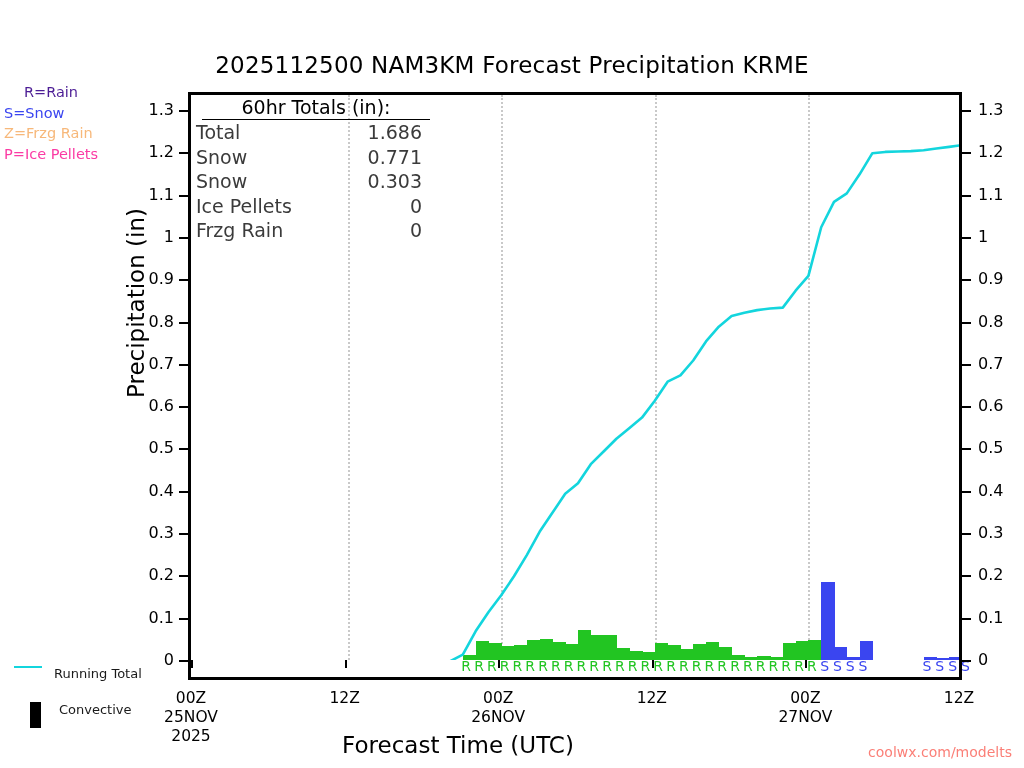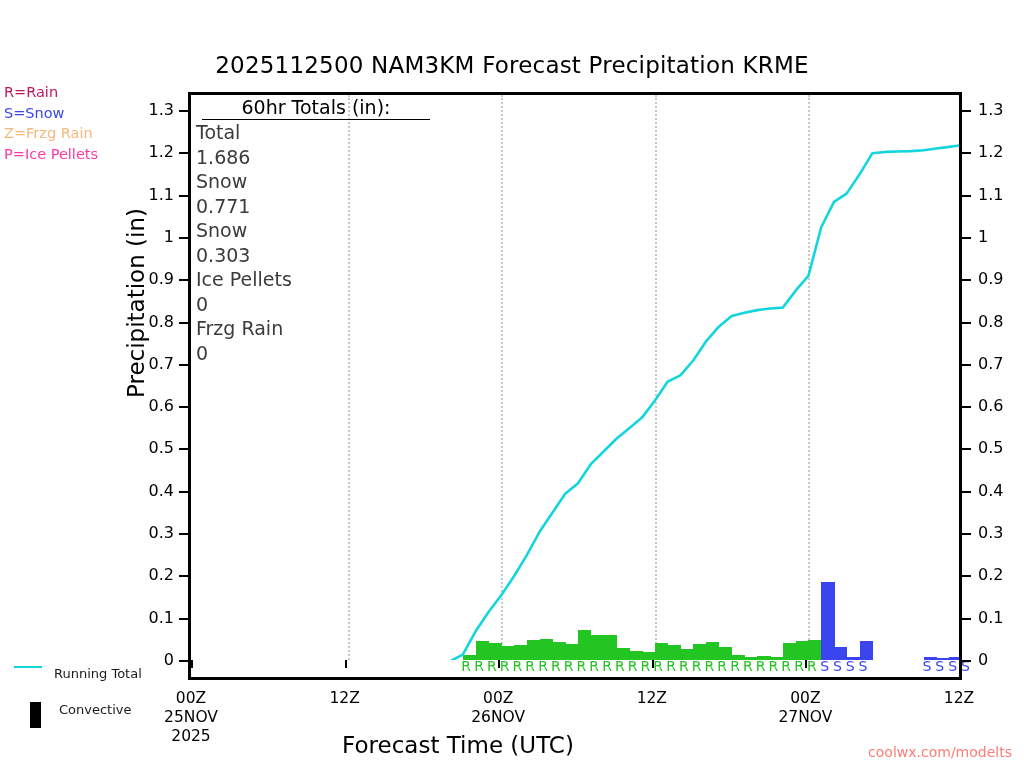--- a/index.html
+++ b/index.html
@@ -173,21 +173,20 @@
     color: #000;
     font-size: 19px;
     width: 228px;
     margin-left: 6px;
   }
   .totals-row {
     display: flex;
     justify-content: space-between;
     line-height: 24.5px;
     padding-right: 26px;
-    flex-direction: column;
   }
   .totals-row .tlabel { white-space: pre; }
   .totals-row .tval { }
   
   .bar {
     position: absolute;
     bottom: 0;
   }
   .ptype-letter {
     position: absolute;
@@ -205,21 +204,21 @@
   }
 </style>
 </head>
 <body>
 
 <div class="root">
 
   <div id="chart-title">2025112500 NAM3KM Forecast Precipitation KRME</div>
 
   <div class="ptype-legend" id="ptype-legend">
-      <div style="color: #be185d;">R=Rain</div>
+      <div style="color: #4c1d95; text-align: center;">R=Rain</div>
       <div style="color: rgb(58, 69, 240);">S=Snow</div>
       <div style="color: rgb(247, 184, 122);">Z=Frzg Rain</div>
       <div style="color: rgb(251, 59, 164);">P=Ice Pellets</div>
     </div>
 
   <div class="bl-legend">
     <div class="bl-row">
       <span class="swatch-line"></span>
       <span>Running Total</span>
     </div>

